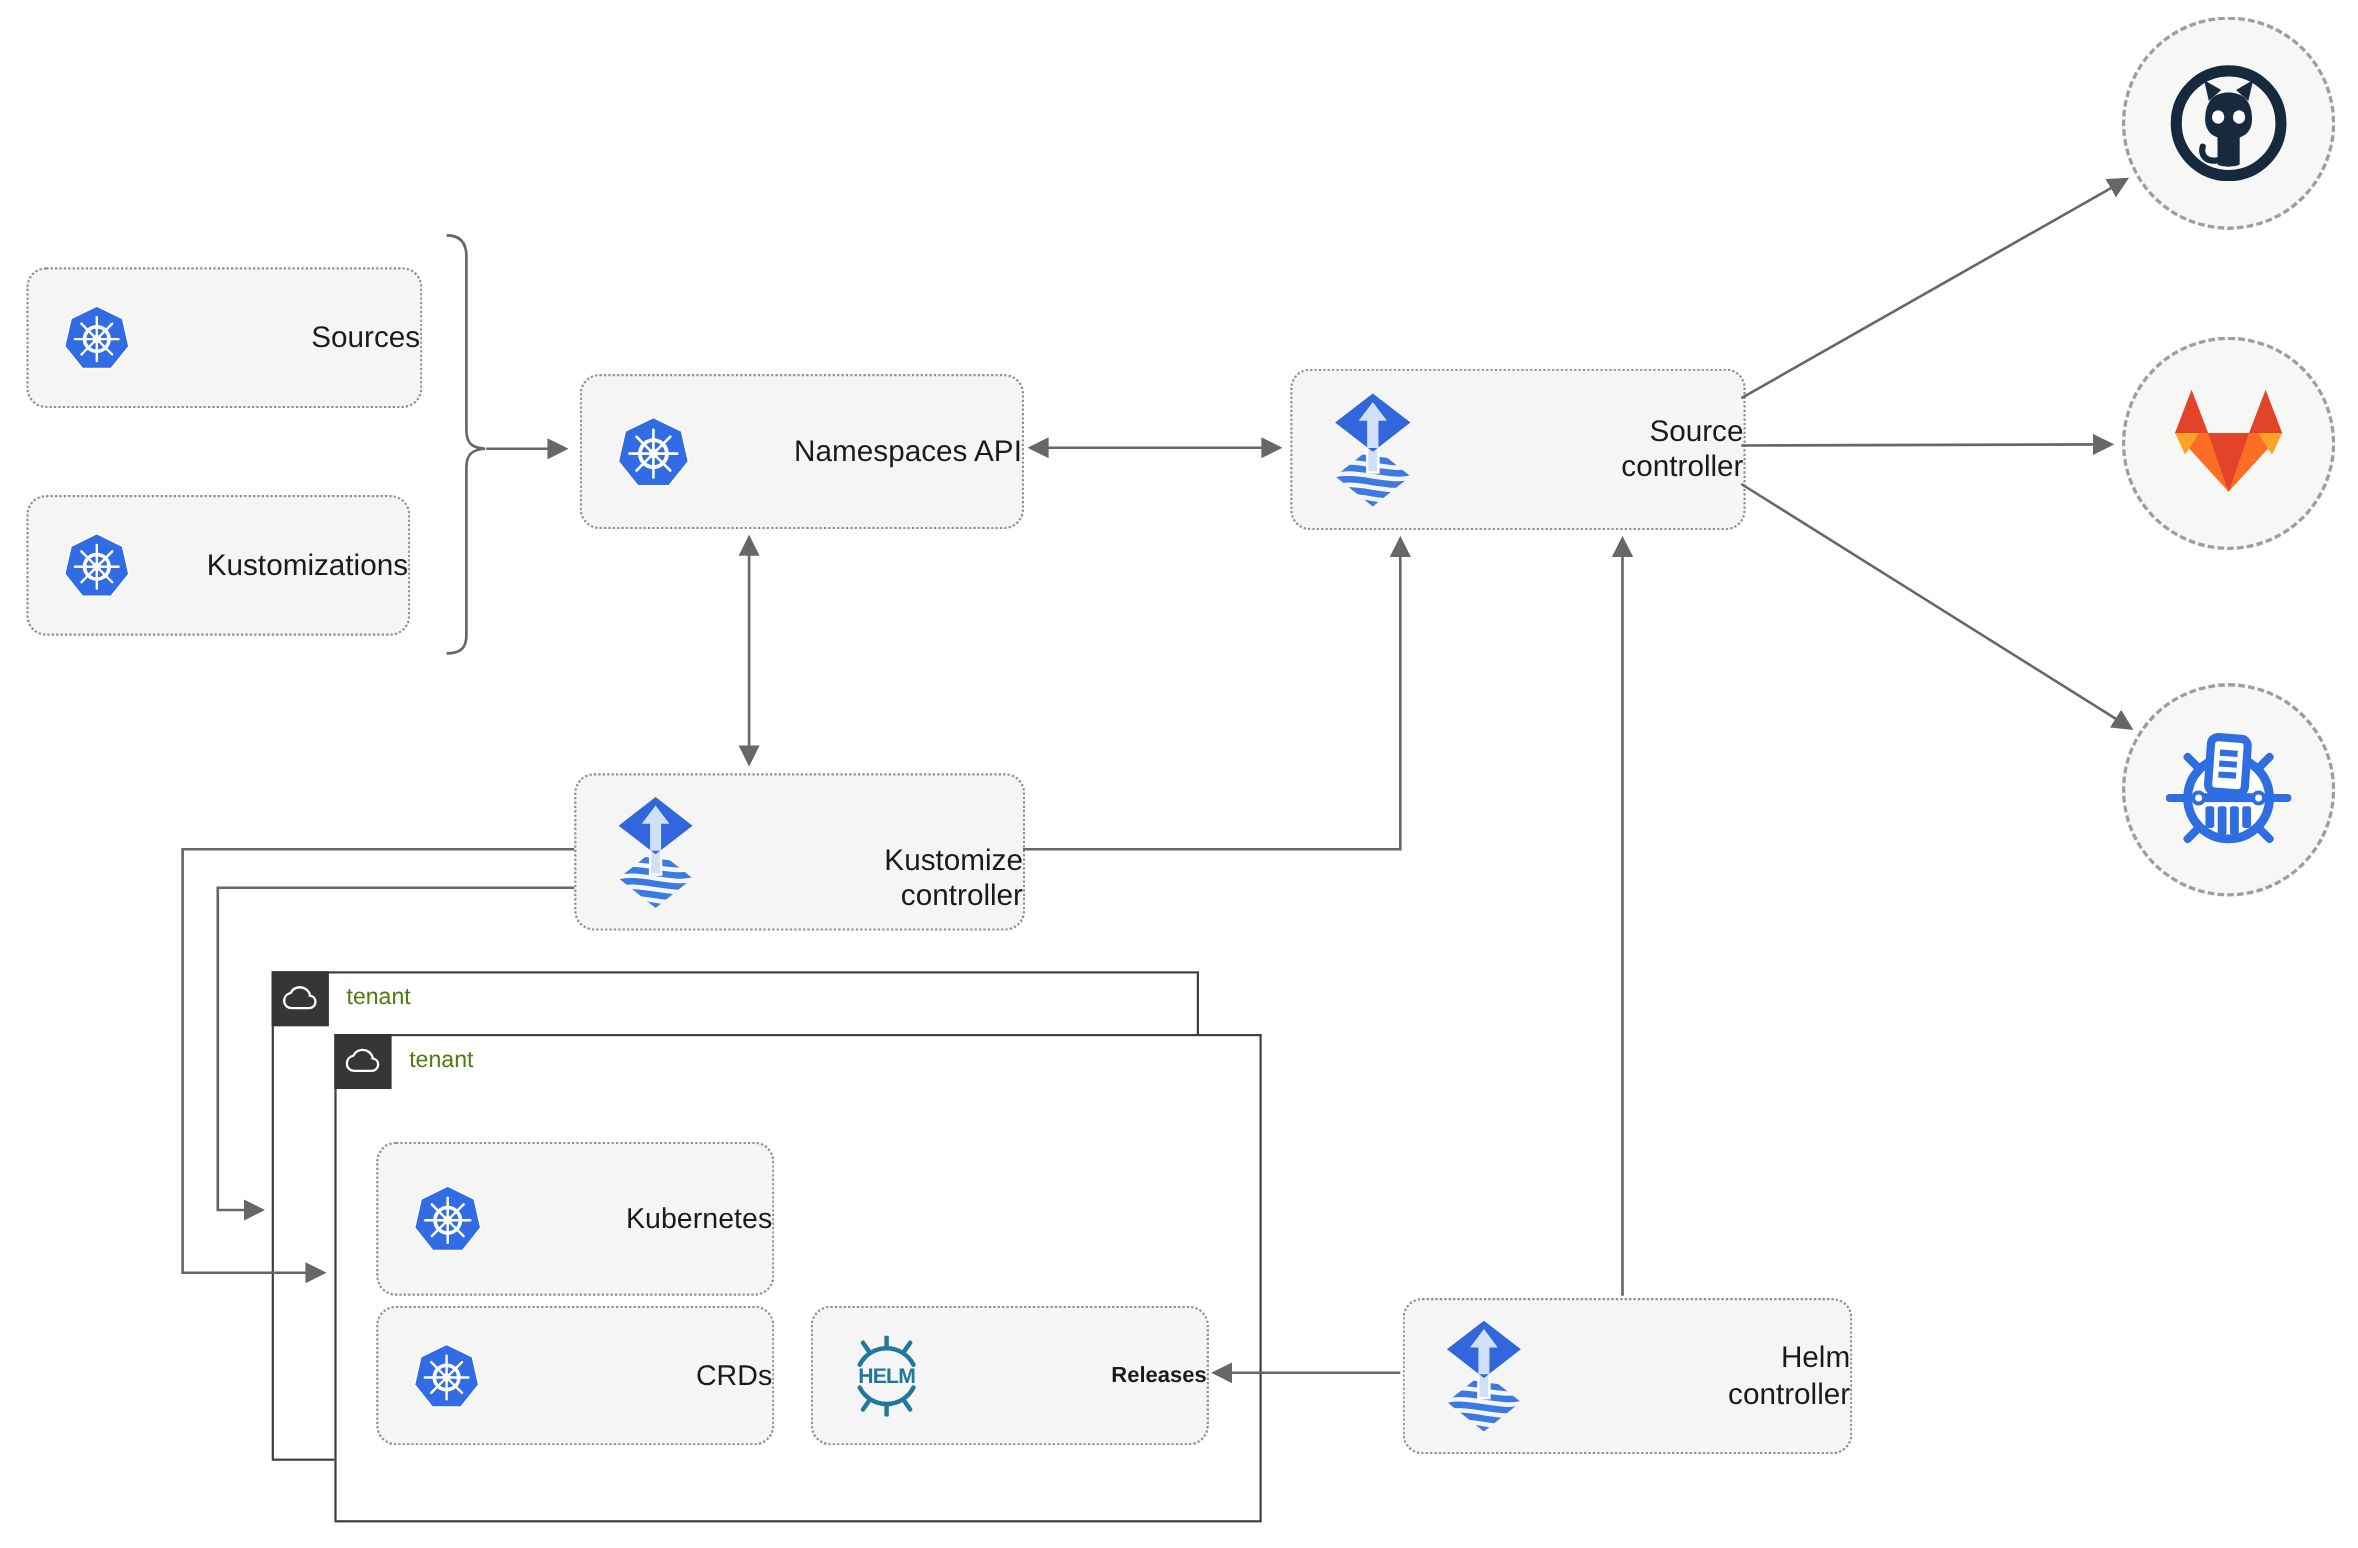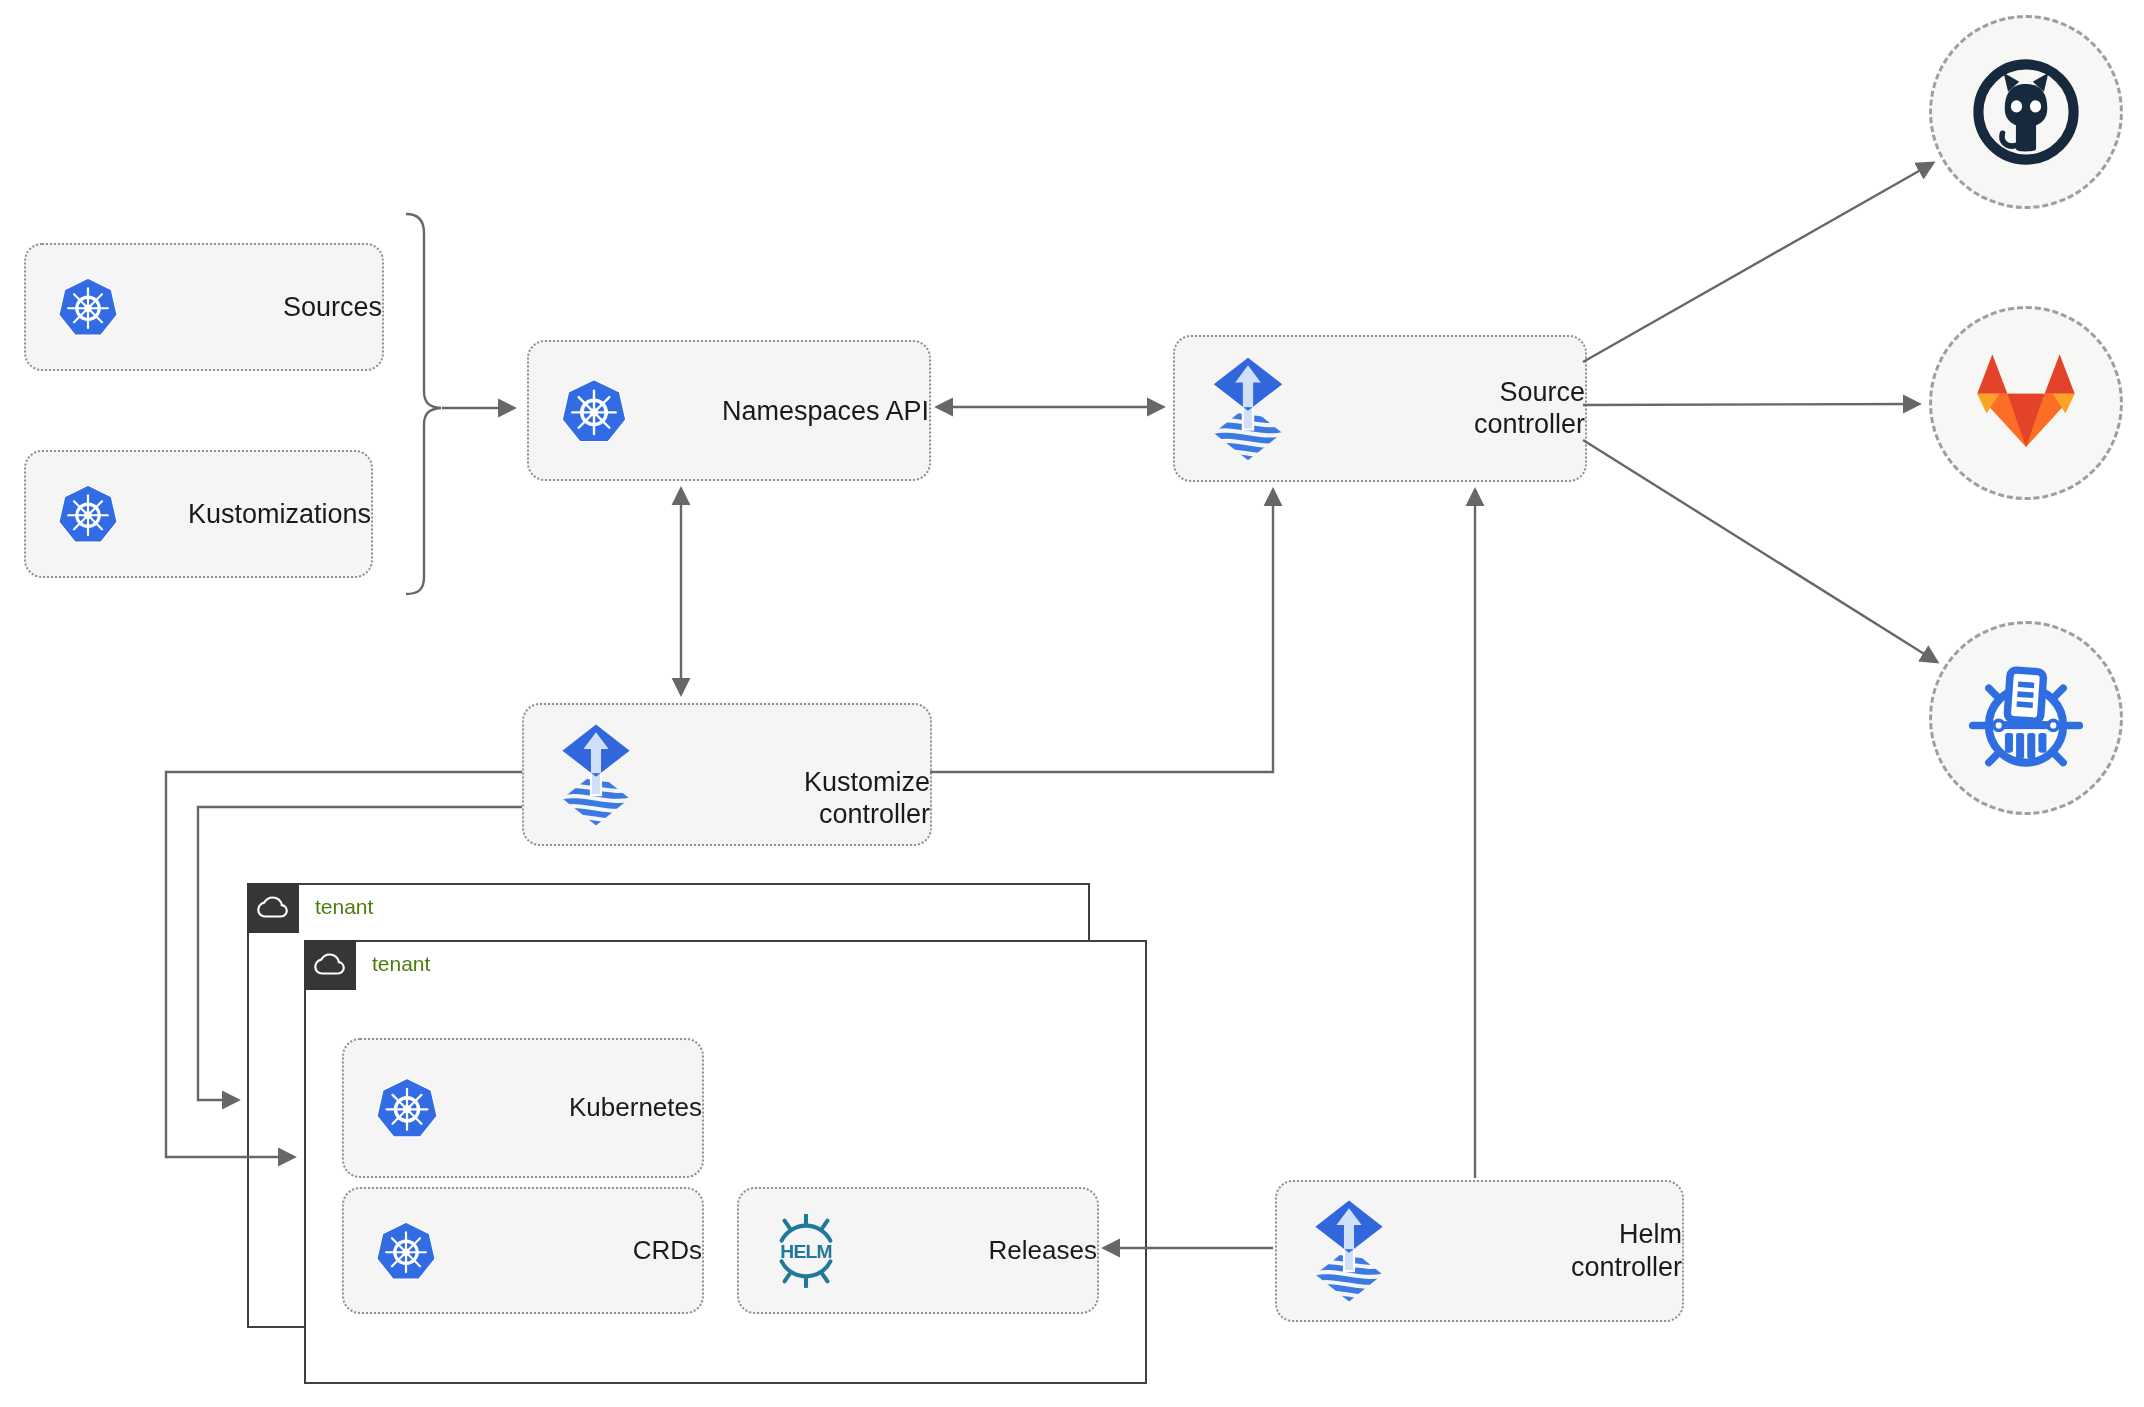--- a/index.html
+++ b/index.html
@@ -203,21 +203,21 @@
     <svg class="icon" width="64" height="64" viewBox="0 0 100 100">
         <use href="#sym-k8s"></use>
       </svg>
     <span class="pill-label" style="font-size:26px;padding-left:50px;">CRDs</span>
   </div>
 
   <div class="pill" style="left:737px;top:1187px;width:358px;height:123px;">
     <svg class="icon" width="74" height="74" viewBox="0 0 100 100">
         <use href="#sym-helm"></use>
       </svg>
-    <span class="pill-label" style="font-size:26px;padding-left:60px;">Releases</span>
+    <span class="pill-label" style="font-size:20px;padding-left:60px;font-weight:bold;">Releases</span>
   </div>
 
   <div class="remote-circle" style="left:1929px;top:15px;">
     <svg width="112" height="112" viewBox="0 0 100 100">
         <use href="#sym-github"></use>
       </svg>
   </div>
   <div class="remote-circle" style="left:1929px;top:306px;">
     <svg width="116" height="116" viewBox="0 0 100 100">
         <use href="#sym-gitlab"></use>

